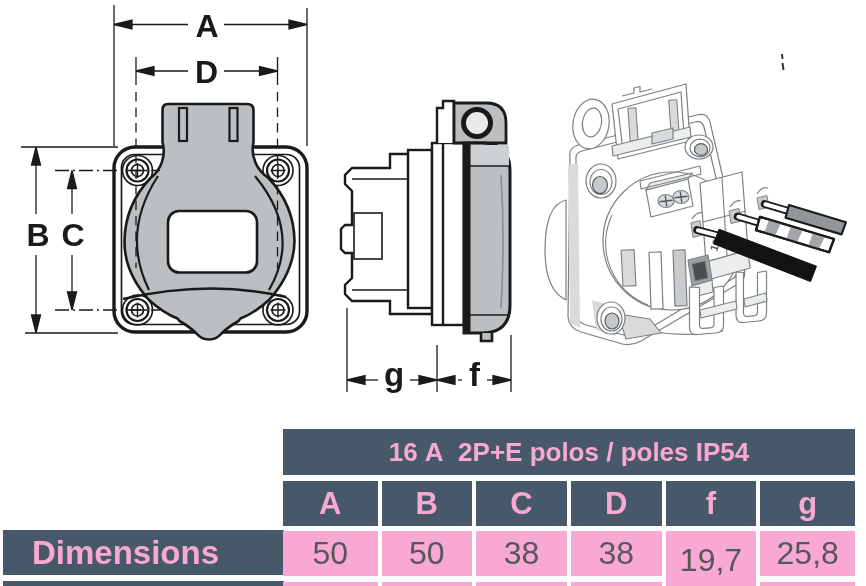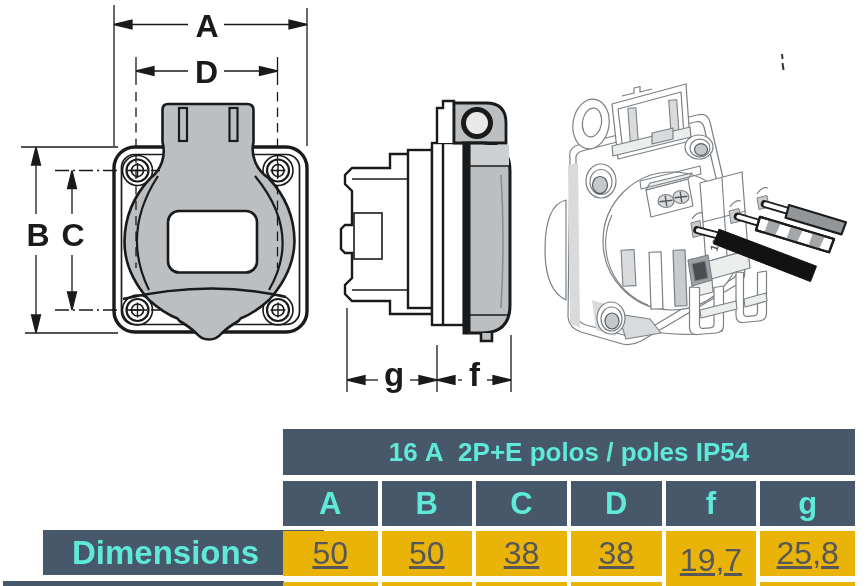--- a/index.html
+++ b/index.html
@@ -1,20 +1,20 @@
 <!DOCTYPE html>
 <html><head>
 <meta charset="utf-8">
 <style>
   html,body{margin:0;padding:0;background:#ffffff;-webkit-font-smoothing:antialiased;}
   body{width:866px;height:586px;position:relative;overflow:hidden;transform:translateZ(0);
        font-family:"Liberation Sans", sans-serif;}
   .cell{position:absolute;display:flex;align-items:center;justify-content:center;}
-  .dk{background:#47586a;color:#5eead4;font-weight:bold;text-align:right;}
-  .lt{background:#eab308;color:#55575a;text-decoration:underline;}
+  .dk{background:#47586a;color:#f9a8d4;font-weight:bold;text-align:right;}
+  .lt{background:#f9a8d4;color:#55575a;}
 </style>
 </head>
 <body>
 
 <svg id="art" width="866" height="424" viewBox="0 0 866 424" style="position:absolute;left:0;top:0;">
 
 <g stroke="#1a1a1a" fill="none" stroke-width="2.4">
 
   <rect x="114" y="147" width="193" height="185" rx="21" fill="#ffffff" stroke-width="3.4"></rect>
   <rect x="121.5" y="154.5" width="178" height="170" rx="13" fill="none" stroke-width="1.7"></rect>
@@ -274,21 +274,21 @@
 </g>
 </svg>
 
 <div class="cell dk" style="left:283px;top:429px;width:572px;height:46px;font-size:26px;">16&nbsp;A&nbsp;&nbsp;2P+E polos / poles IP54</div>
 <div class="cell dk" style="left:283px;top:481px;width:94.5px;height:45px;font-size:31px;">A</div>
 <div class="cell dk" style="left:381.5px;top:481px;width:90.5px;height:45px;font-size:31px;">B</div>
 <div class="cell dk" style="left:476px;top:481px;width:91px;height:45px;font-size:31px;">C</div>
 <div class="cell dk" style="left:571px;top:481px;width:90.6px;height:45px;font-size:31px;">D</div>
 <div class="cell dk" style="left:665.6px;top:481px;width:90.8px;height:45px;font-size:31px;">f</div>
 <div class="cell dk" style="left:760.4px;top:481px;width:94.6px;height:45px;font-size:31px;">g</div>
-<div class="cell dk" style="left:3px;top:530px;width:281px;height:45px;font-size:33px;justify-content:flex-start;padding-left:29px;box-sizing:border-box;margin-left:40px;">Dimensions</div>
+<div class="cell dk" style="left:3px;top:530px;width:281px;height:45px;font-size:33px;justify-content:flex-start;padding-left:29px;box-sizing:border-box;">Dimensions</div>
 <div class="cell lt" style="left:283px;top:531px;width:94.5px;height:45px;font-size:32px;">50</div>
 <div class="cell lt" style="left:381.5px;top:531px;width:90.5px;height:45px;font-size:32px;">50</div>
 <div class="cell lt" style="left:476px;top:531px;width:91px;height:45px;font-size:32px;">38</div>
 <div class="cell lt" style="left:571px;top:531px;width:90.6px;height:45px;font-size:32px;">38</div>
 <div class="cell lt" style="left:665.6px;top:531px;width:90.8px;height:58px;font-size:32px;">19,7</div>
 <div class="cell lt" style="left:760.4px;top:531px;width:94.6px;height:45px;font-size:32px;">25,8</div>
 <div class="cell dk" style="left:3px;top:581px;width:281px;height:5px;"></div>
 <div class="cell lt" style="left:283px;top:582px;width:94.5px;height:4px;"></div>
 <div class="cell lt" style="left:381.5px;top:582px;width:90.5px;height:4px;"></div>
 <div class="cell lt" style="left:476px;top:582px;width:91px;height:4px;"></div>

